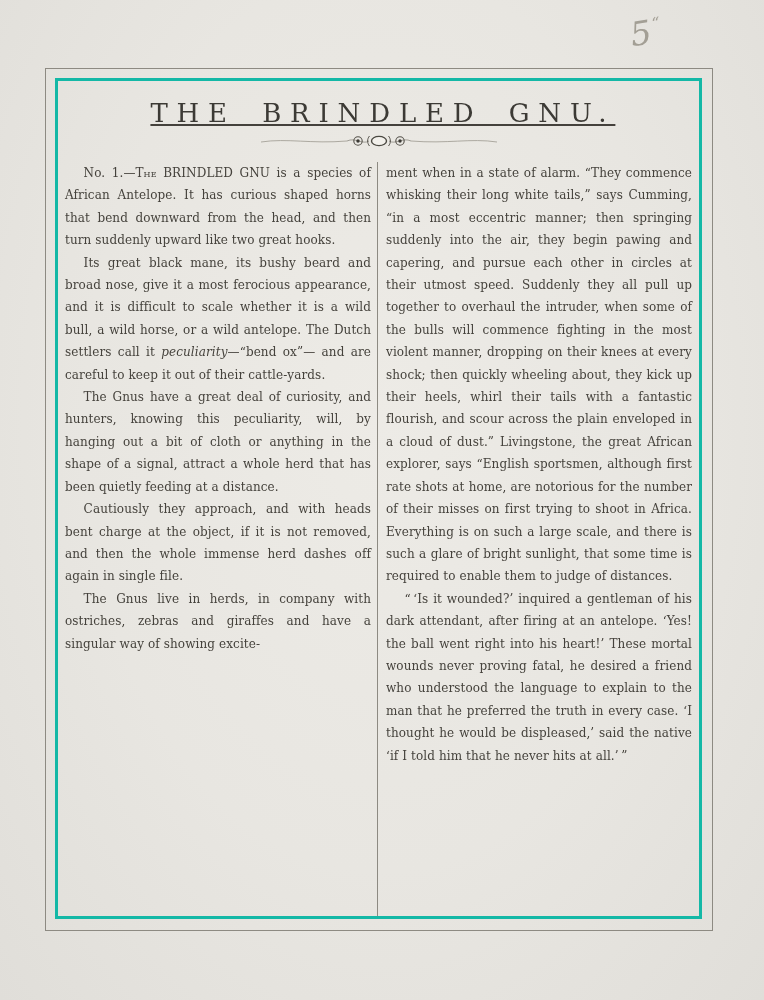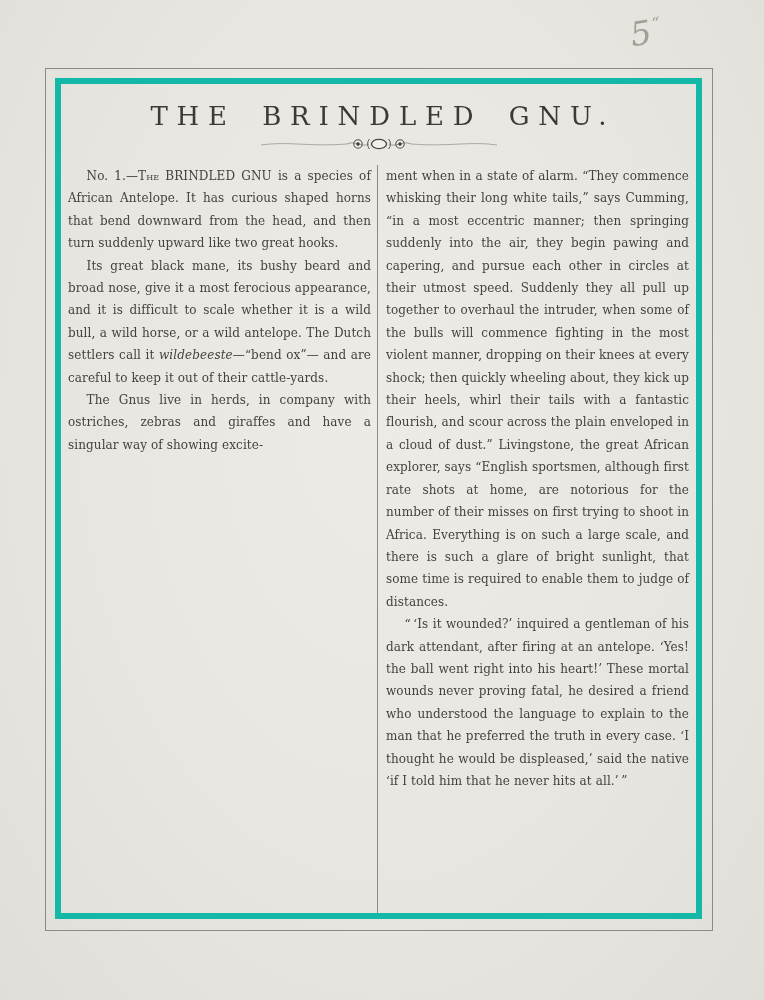--- a/index.html
+++ b/index.html
@@ -39,21 +39,22 @@
     width: 666px;
     height: 861px;
     border: 1px solid #8d8a82;
   }
   .inner-frame {
     position: absolute;
     left: 9px;
     top: 9px;
     right: 10px;
     bottom: 11px;
-    border: 6px solid #14b8a6;
+    border: 3px solid #14b8a6;
+    text-decoration: underline;
   }
   .page-title {
     margin: 17px 0 0 0;
     text-align: center;
     font-size: 26px;
     font-weight: normal;
     color: #3c3a35;
     letter-spacing: 0.34em;
     word-spacing: 0.35em;
     text-indent: 0.34em; 
@@ -116,21 +117,23 @@
       <circle cx="141" cy="9" r="4.2" fill="none" stroke="#55524b" stroke-width="1.1"></circle>
       <circle cx="141" cy="9" r="1.7" fill="#3b3934"></circle>
       <ellipse cx="120" cy="9" rx="7.5" ry="4.6" fill="#f2f0eb" stroke="#4a4841" stroke-width="1.4"></ellipse>
       <path d="M110.5,4 C108,7 108,11 110.5,14" fill="none" stroke="#55524b" stroke-width="1"></path>
       <path d="M129.5,4 C132,7 132,11 129.5,14" fill="none" stroke="#55524b" stroke-width="1"></path>
     </svg>
 
     <div class="columns">
       <div class="column column-left">
           <p class="para"><span>No. 1.—</span><span class="sc">The</span><span> BRINDLED GNU is a species of African Antelope.  It has curious shaped horns that bend downward from the head, and then turn suddenly upward like two great hooks.</span></p>
-          <p class="para"><span>Its great black mane, its bushy beard and broad nose, give it a most ferocious appearance, and it is difficult to scale whether it is a wild bull, a wild horse, or a wild antelope.  The Dutch settlers call it </span><i>wildebeeste</i><span>—“bend ox”— and are careful to keep it out of their cattle-yards.</span></p>
+          <p class="para"><span>Its great black mane, its bushy beard and broad nose, give it a most ferocious appearance, and it is difficult to scale whether it is a wild bull, a wild horse, or a wild antelope.  The Dutch settlers call it </span><i>peculiarity</i><span>—“bend ox”— and are careful to keep it out of their cattle-yards.</span></p>
+          <p class="para"><span>The Gnus have a great deal of curiosity, and hunters, knowing this peculiarity, will, by hanging out a bit of cloth or anything in the shape of a signal, attract a whole herd that has been quietly feeding at a distance.</span></p>
+          <p class="para"><span>Cautiously they approach, and with heads bent charge at the object, if it is not removed, and then the whole immense herd dashes off again in single file.</span></p>
           <p class="para"><span>The Gnus live in herds, in company with ostriches, zebras and giraffes and have a singular way of showing excite-</span></p>
         </div>
       <div class="column-divider"></div>
       <div class="column column-right">
           <p class="para no-indent"><span>ment when in a state of alarm.  “They commence whisking their long white tails,” says Cumming, “in a most eccentric manner; then springing suddenly into the air, they begin pawing and capering, and pursue each other in circles at their utmost speed.  Suddenly they all pull up together to overhaul the intruder, when some of the bulls will commence fighting in the most violent manner, dropping on their knees at every shock; then quickly wheeling about, they kick up their heels, whirl their tails with a fantastic flourish, and scour across the plain enveloped in a cloud of dust.”  Livingstone, the great African explorer, says “English sportsmen, although first rate shots at home, are notorious for the number of their misses on first trying to shoot in Africa.  Everything is on such a large scale, and there is such a glare of bright sunlight, that some time is required to enable them to judge of distances.</span></p>
           <p class="para"><span>“ ‘Is it wounded?’ inquired a gentleman of his dark attendant, after firing at an antelope.  ‘Yes! the ball went right into his heart!’  These mortal wounds never proving fatal, he desired a friend who understood the language to explain to the man that he preferred the truth in every case.  ‘I thought he would be displeased,’ said the native ‘if I told him that he never hits at all.’ ”</span></p>
         </div>
     </div>
 
   </div>

